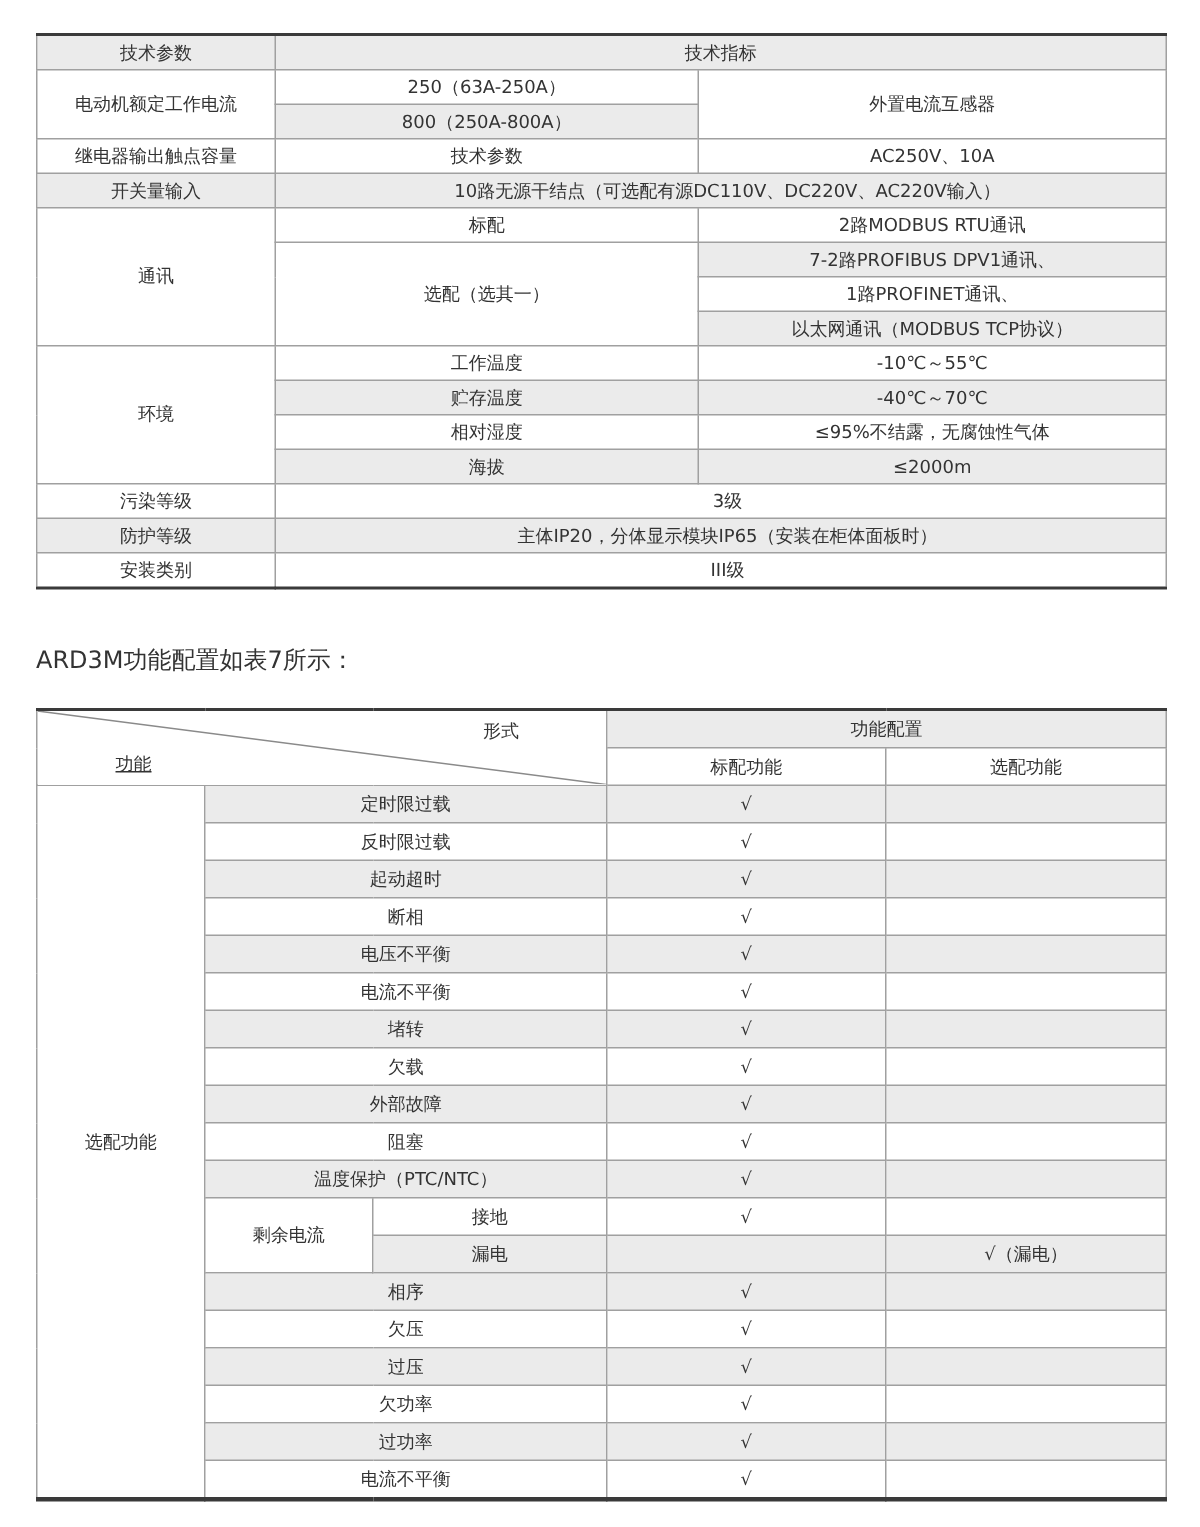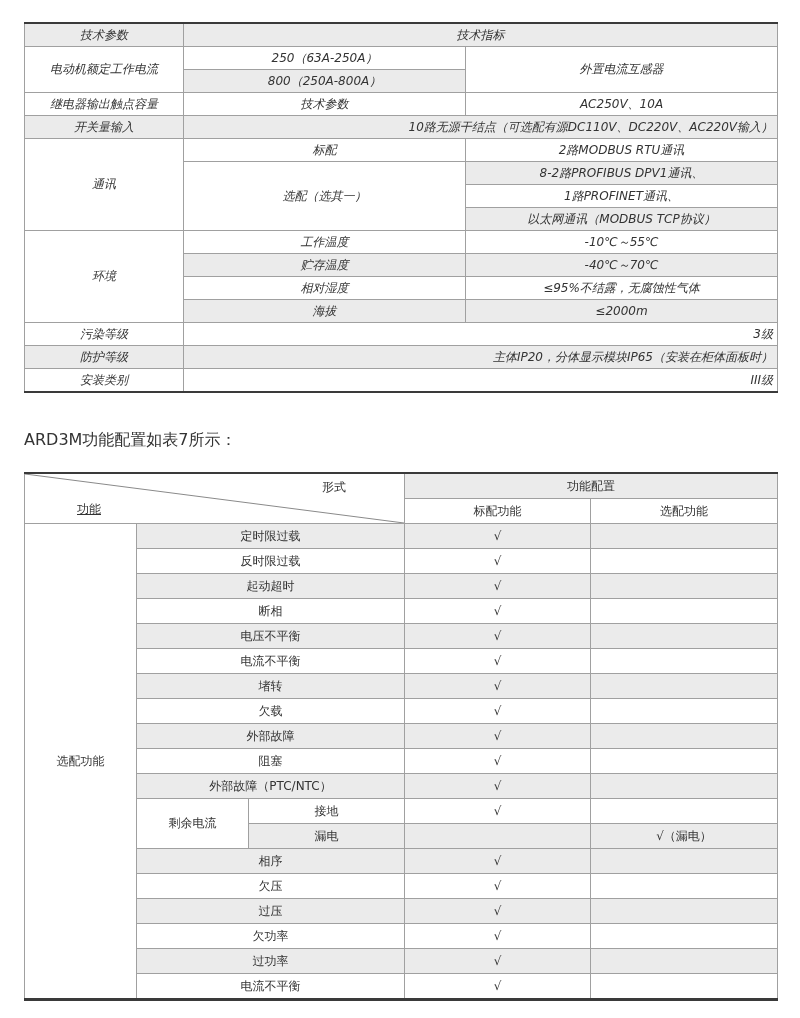--- a/index.html
+++ b/index.html
@@ -14,30 +14,30 @@
   td{
     border:1px solid #a0a0a0;
     font-size:12px;
     text-align:center;
     vertical-align:middle;
     padding:0 4px;
     overflow:hidden;
     white-space:nowrap;
   }
   .g{background:#ebebeb;}
-  .pl{text-align:right;padding-left:13px;}
+  .pl{text-align:center;padding-left:13px;}
   tr.sec td{border-top-color:#6e6e6e;}
 
   
   #spec-table{
     position:absolute;left:24px;top:22px;width:753px;
     border-top:2px solid #3a3a3a;border-bottom:2px solid #3a3a3a;
     border-left:1px solid #9a9a9a;border-right:1px solid #9a9a9a;
   }
-  #spec-table td{height:22px;font-style:italic;}
+  #spec-table td{height:22px;}
 
   
   #intro-line{position:absolute;left:24px;top:430px;font-size:16px;}
   #table-caption{position:absolute;left:0;top:450px;width:800px;text-align:center;font-size:12px;}
 
   
   #function-table{
     position:absolute;left:24px;top:472px;width:753px;
     border-top:2px solid #3a3a3a;border-bottom:3px solid #3a3a3a;
     border-left:1px solid #9a9a9a;border-right:1px solid #9a9a9a;
@@ -81,21 +81,21 @@
         <td class="g">开关量输入</td>
         <td class="g pl" colspan="2">10路无源干结点（可选配有源DC110V、DC220V、AC220V输入）</td>
       </tr>
       <tr class="sec">
         <td rowspan="4">通讯</td>
         <td>标配</td>
         <td>2路MODBUS RTU通讯</td>
       </tr>
       <tr>
         <td rowspan="3">选配（选其一）</td>
-        <td class="g">8-2路PROFIBUS DPV1通讯、</td>
+        <td class="g">7-2路PROFIBUS DPV1通讯、</td>
       </tr>
       <tr>
         <td>1路PROFINET通讯、</td>
       </tr>
       <tr>
         <td class="g">以太网通讯（MODBUS TCP协议）</td>
       </tr>
       <tr class="sec">
         <td rowspan="4">环境</td>
         <td>工作温度</td>
@@ -199,21 +199,21 @@
         <td class="g" colspan="2">外部故障</td>
         <td class="g">√</td>
         <td class="g"></td>
       </tr>
       <tr>
         <td colspan="2">阻塞</td>
         <td>√</td>
         <td></td>
       </tr>
       <tr>
-        <td class="g" colspan="2">外部故障（PTC/NTC）</td>
+        <td class="g" colspan="2">温度保护（PTC/NTC）</td>
         <td class="g">√</td>
         <td class="g"></td>
       </tr>
       <tr>
         <td rowspan="2">剩余电流</td>
         <td>接地</td>
         <td>√</td>
         <td></td>
       </tr>
       <tr>

